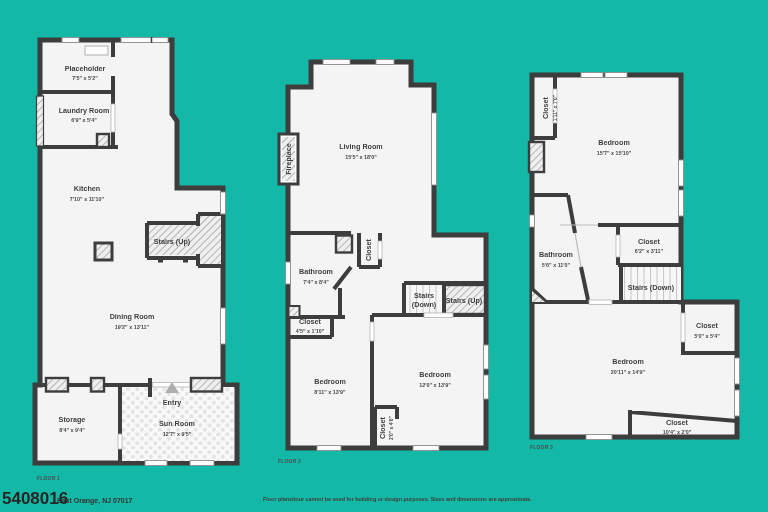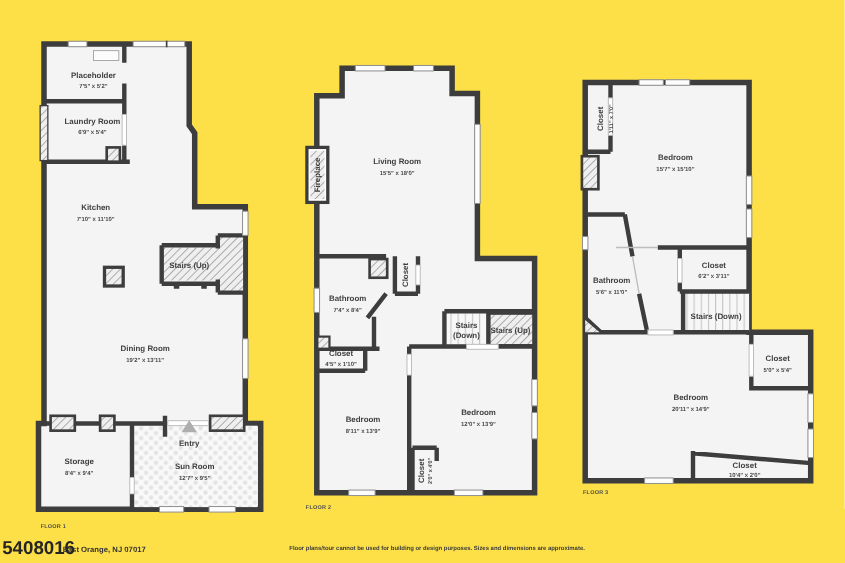--- a/index.html
+++ b/index.html
@@ -1,16 +1,16 @@
 <!DOCTYPE html>
 <html><head>
 <meta charset="utf-8">
 <style>
   html,body{margin:0;padding:0;background:#fff;}
-  .canvas{position:relative;width:768px;height:512px;background:#fde047;overflow:hidden;
+  .canvas{position:relative;width:768px;height:512px;background:#14b8a6;overflow:hidden;
           font-family:"Liberation Sans",sans-serif;}
   .plan{position:absolute;}
   
   .room-fill{fill:#f4f4f4;stroke:#3d3d3d;stroke-width:5;stroke-linejoin:miter;}
   .w4{fill:none;stroke:#3d3d3d;stroke-width:4;stroke-linecap:butt;}
   .hatch-block{fill:url(#hatch);stroke:#3d3d3d;}
   .win{fill:#fdfdfd;stroke:#8f8f8f;stroke-width:0.9;}
   .thin{fill:#ffffff;stroke:#b3b3b3;stroke-width:0.8;}
   .thinline{stroke:#bcbcbc;stroke-width:1.2;fill:none;}
   .rn{font:700 7.2px "Liberation Sans",sans-serif;fill:#3f3f3f;text-anchor:middle;}

